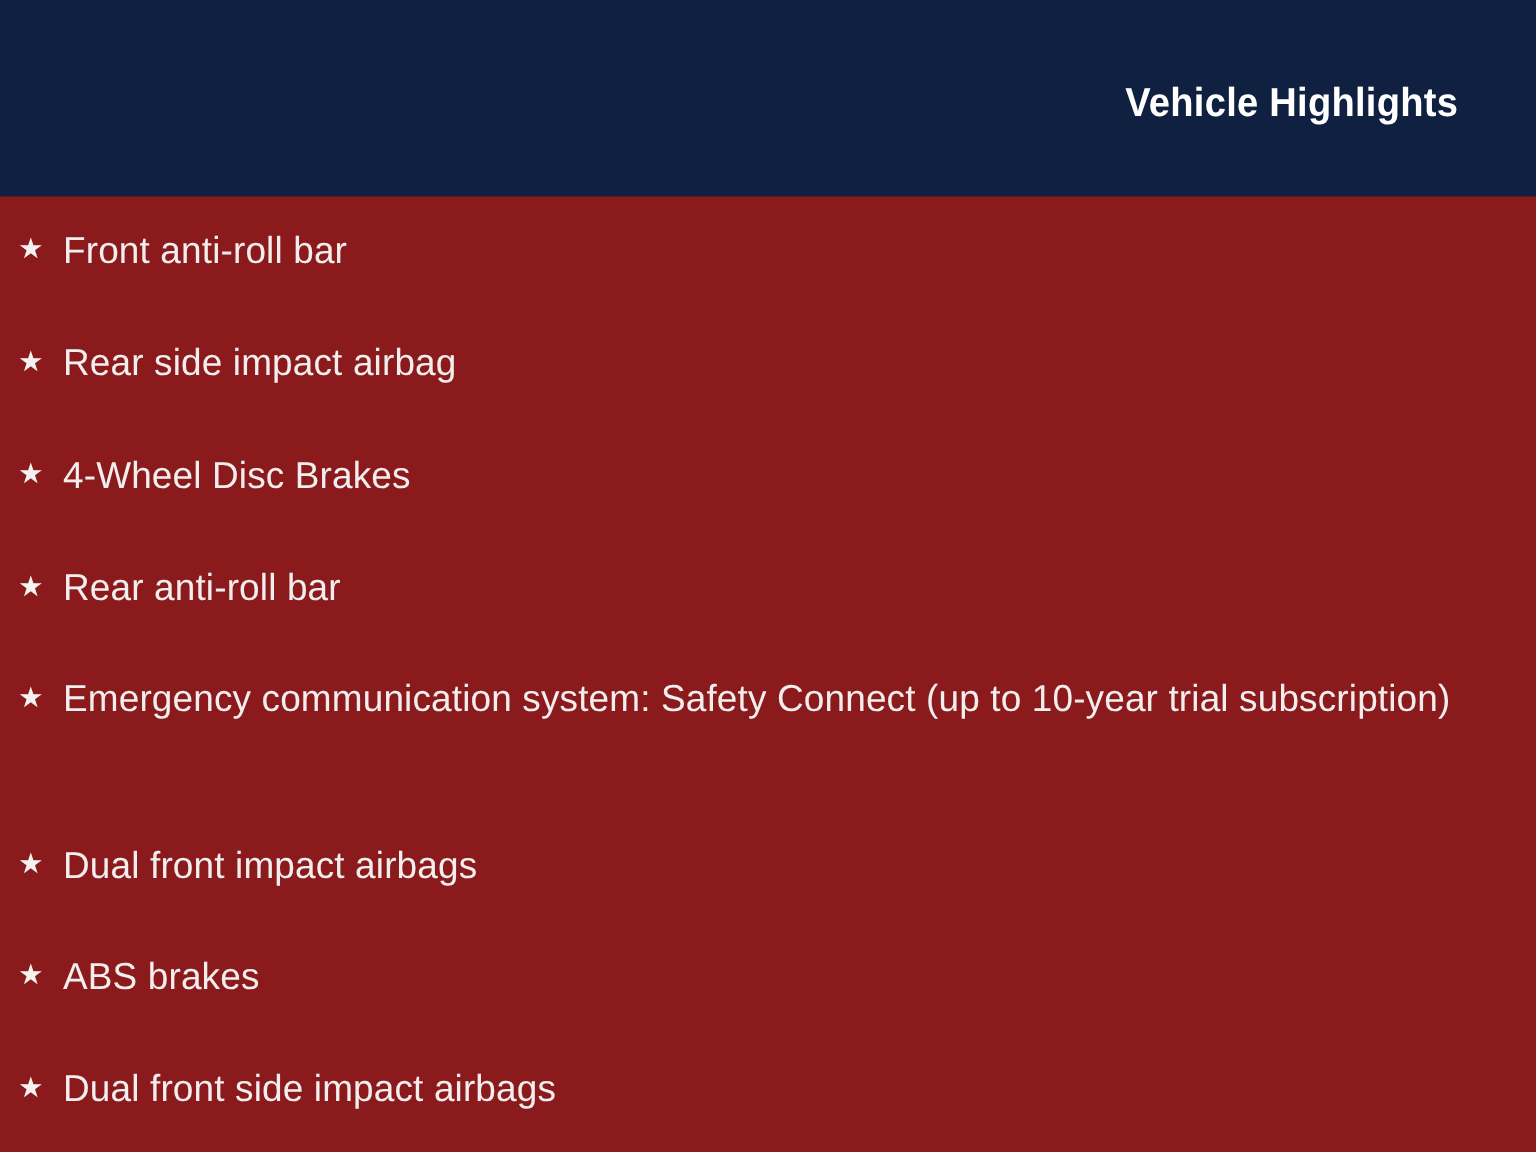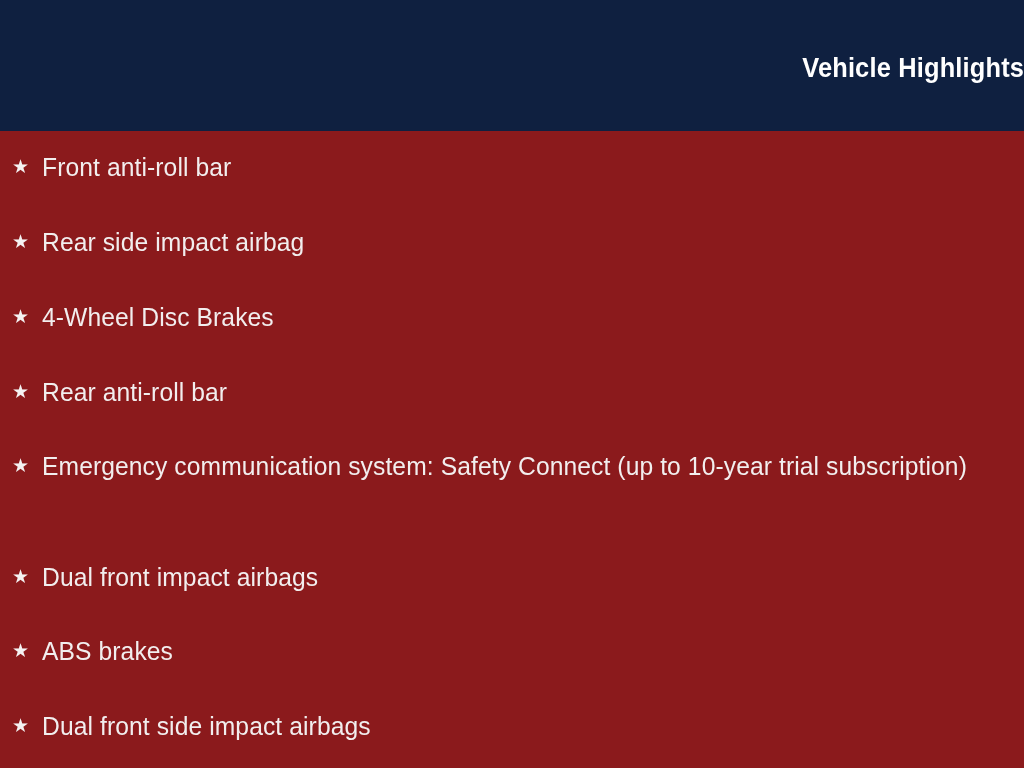--- a/index.html
+++ b/index.html
@@ -29,20 +29,21 @@
     position: absolute;
     top: 0;
     left: 0;
     width: 1024px;
     height: 131px;
     background: #0f2040;
     box-sizing: border-box;
     display: flex;
     align-items: center;
     justify-content: flex-end;
+    padding-right: 52px;
   }
 
   #slide-title {
     color: #ffffff;
     font-family: "Liberation Sans", sans-serif;
     font-size: 27px;
     font-weight: bold;
     letter-spacing: 0.2px;
     line-height: 1;
     white-space: nowrap;

